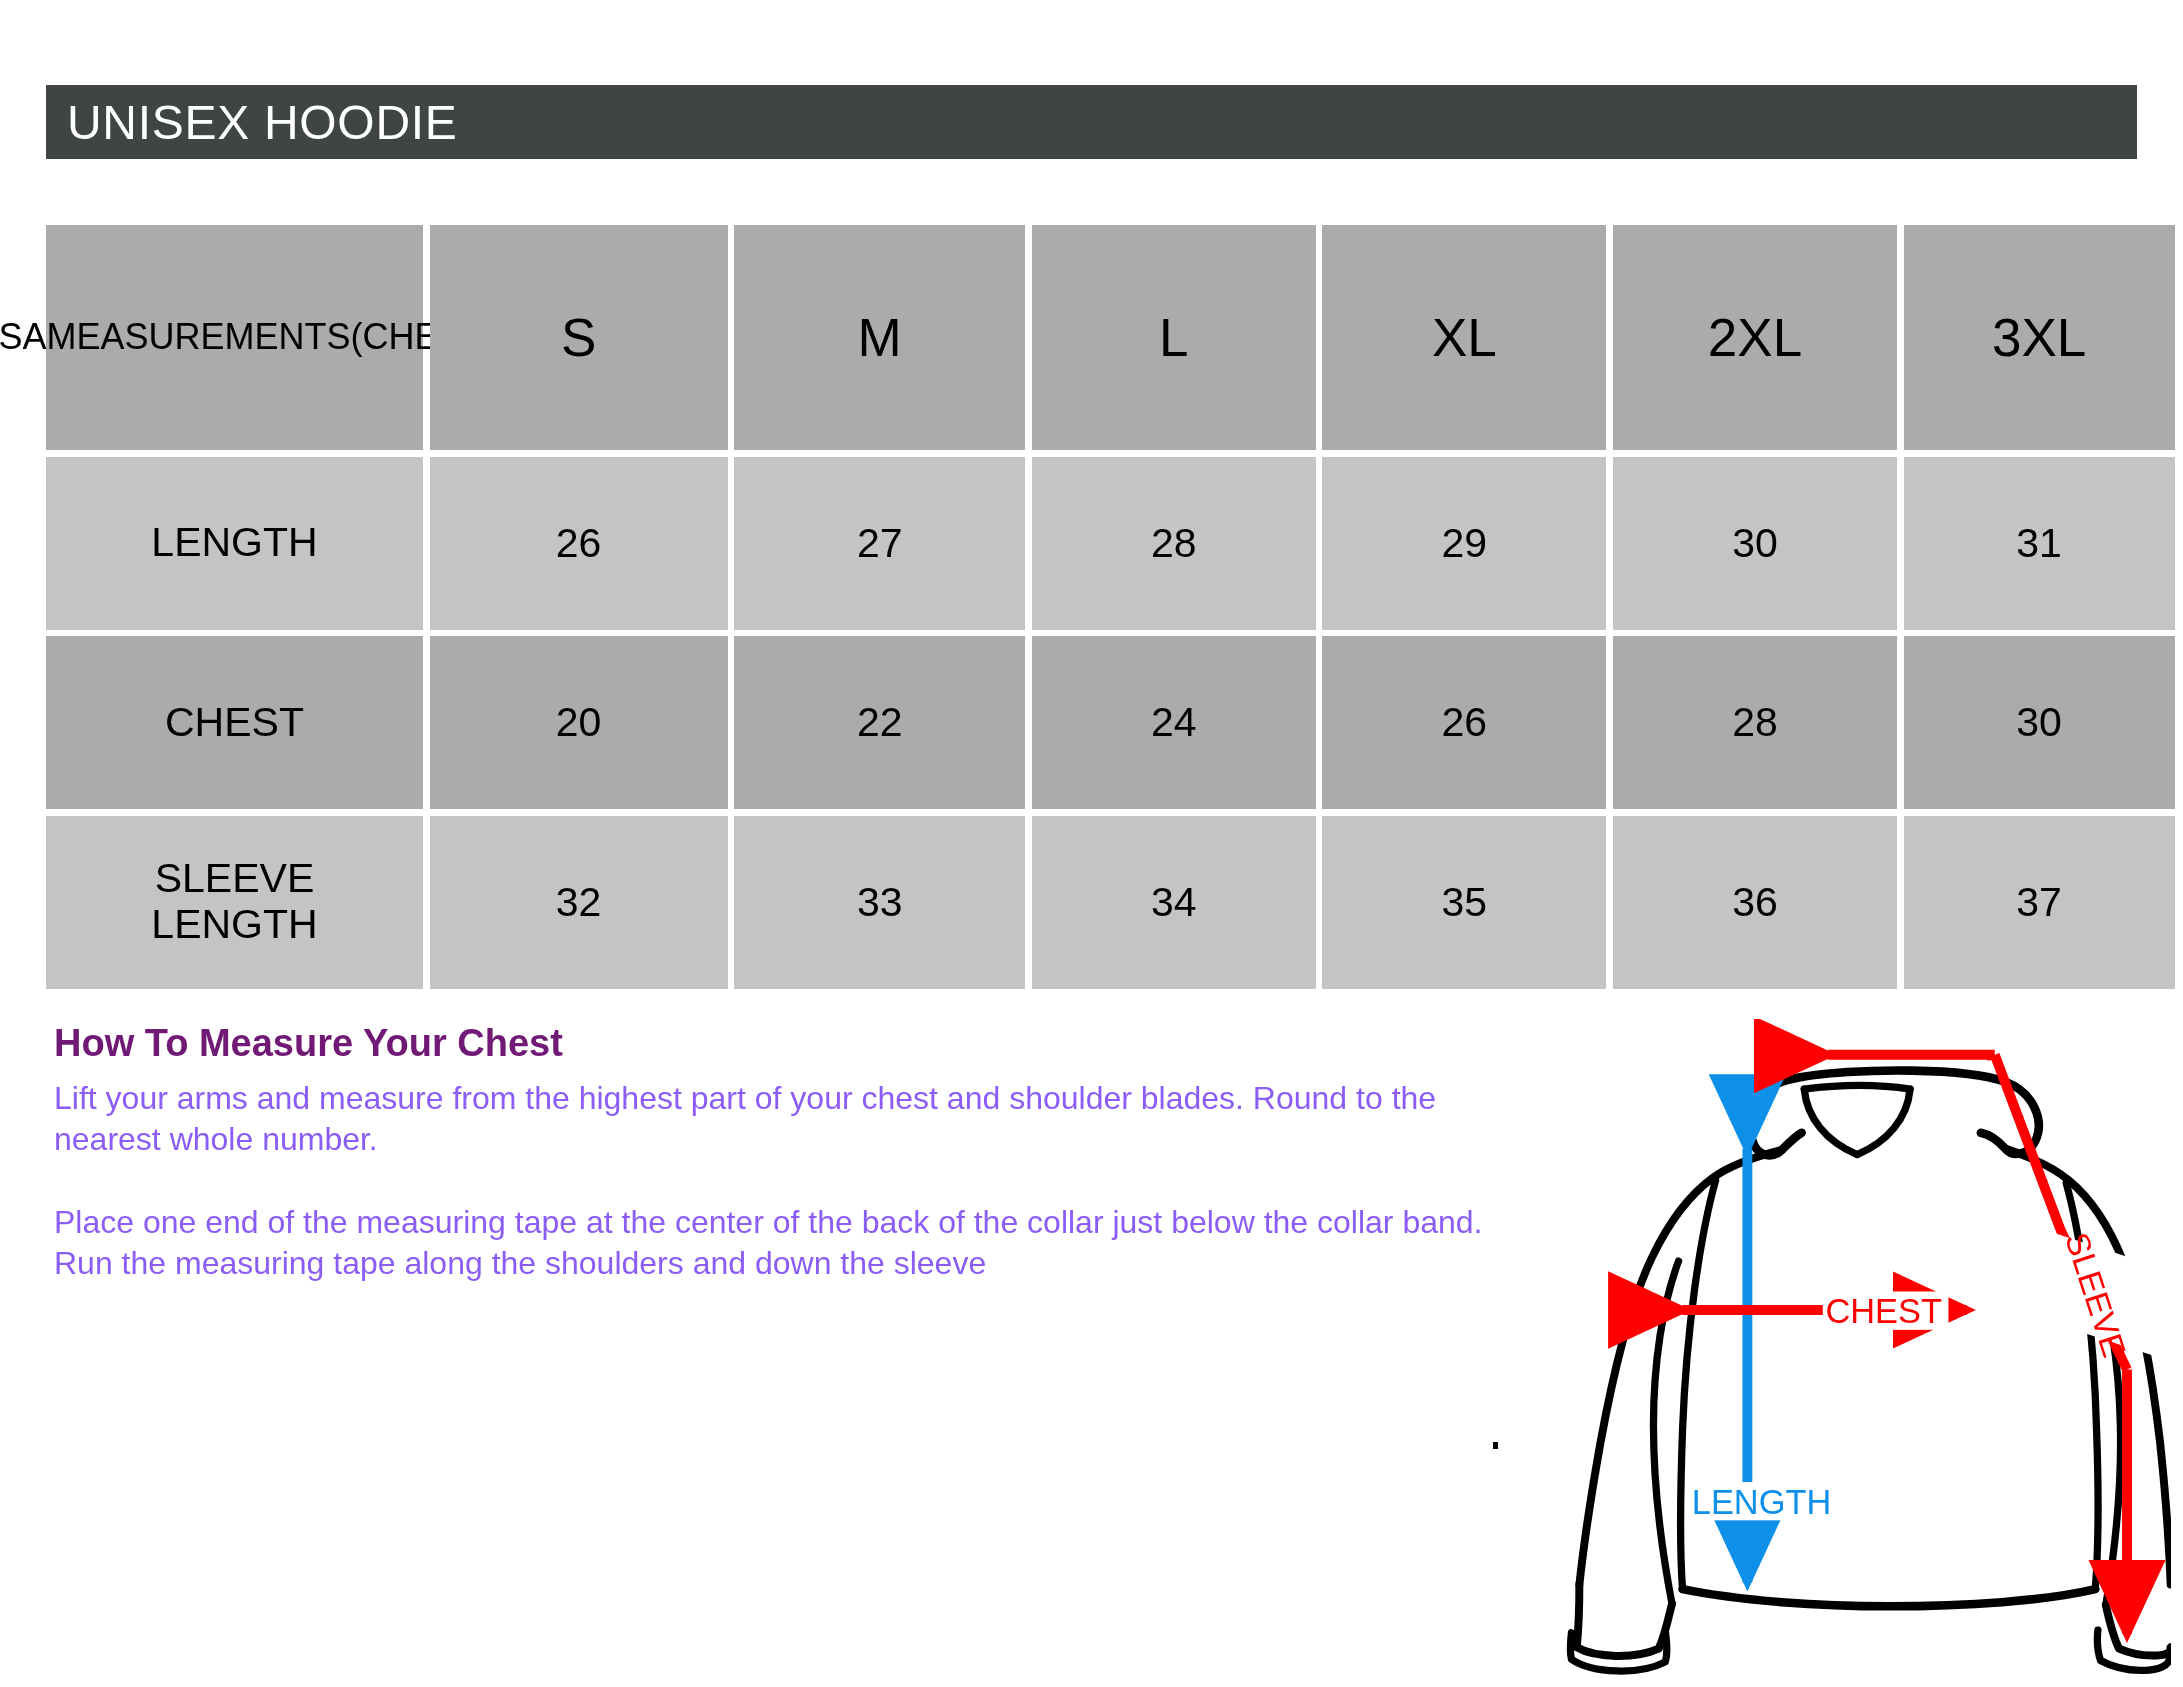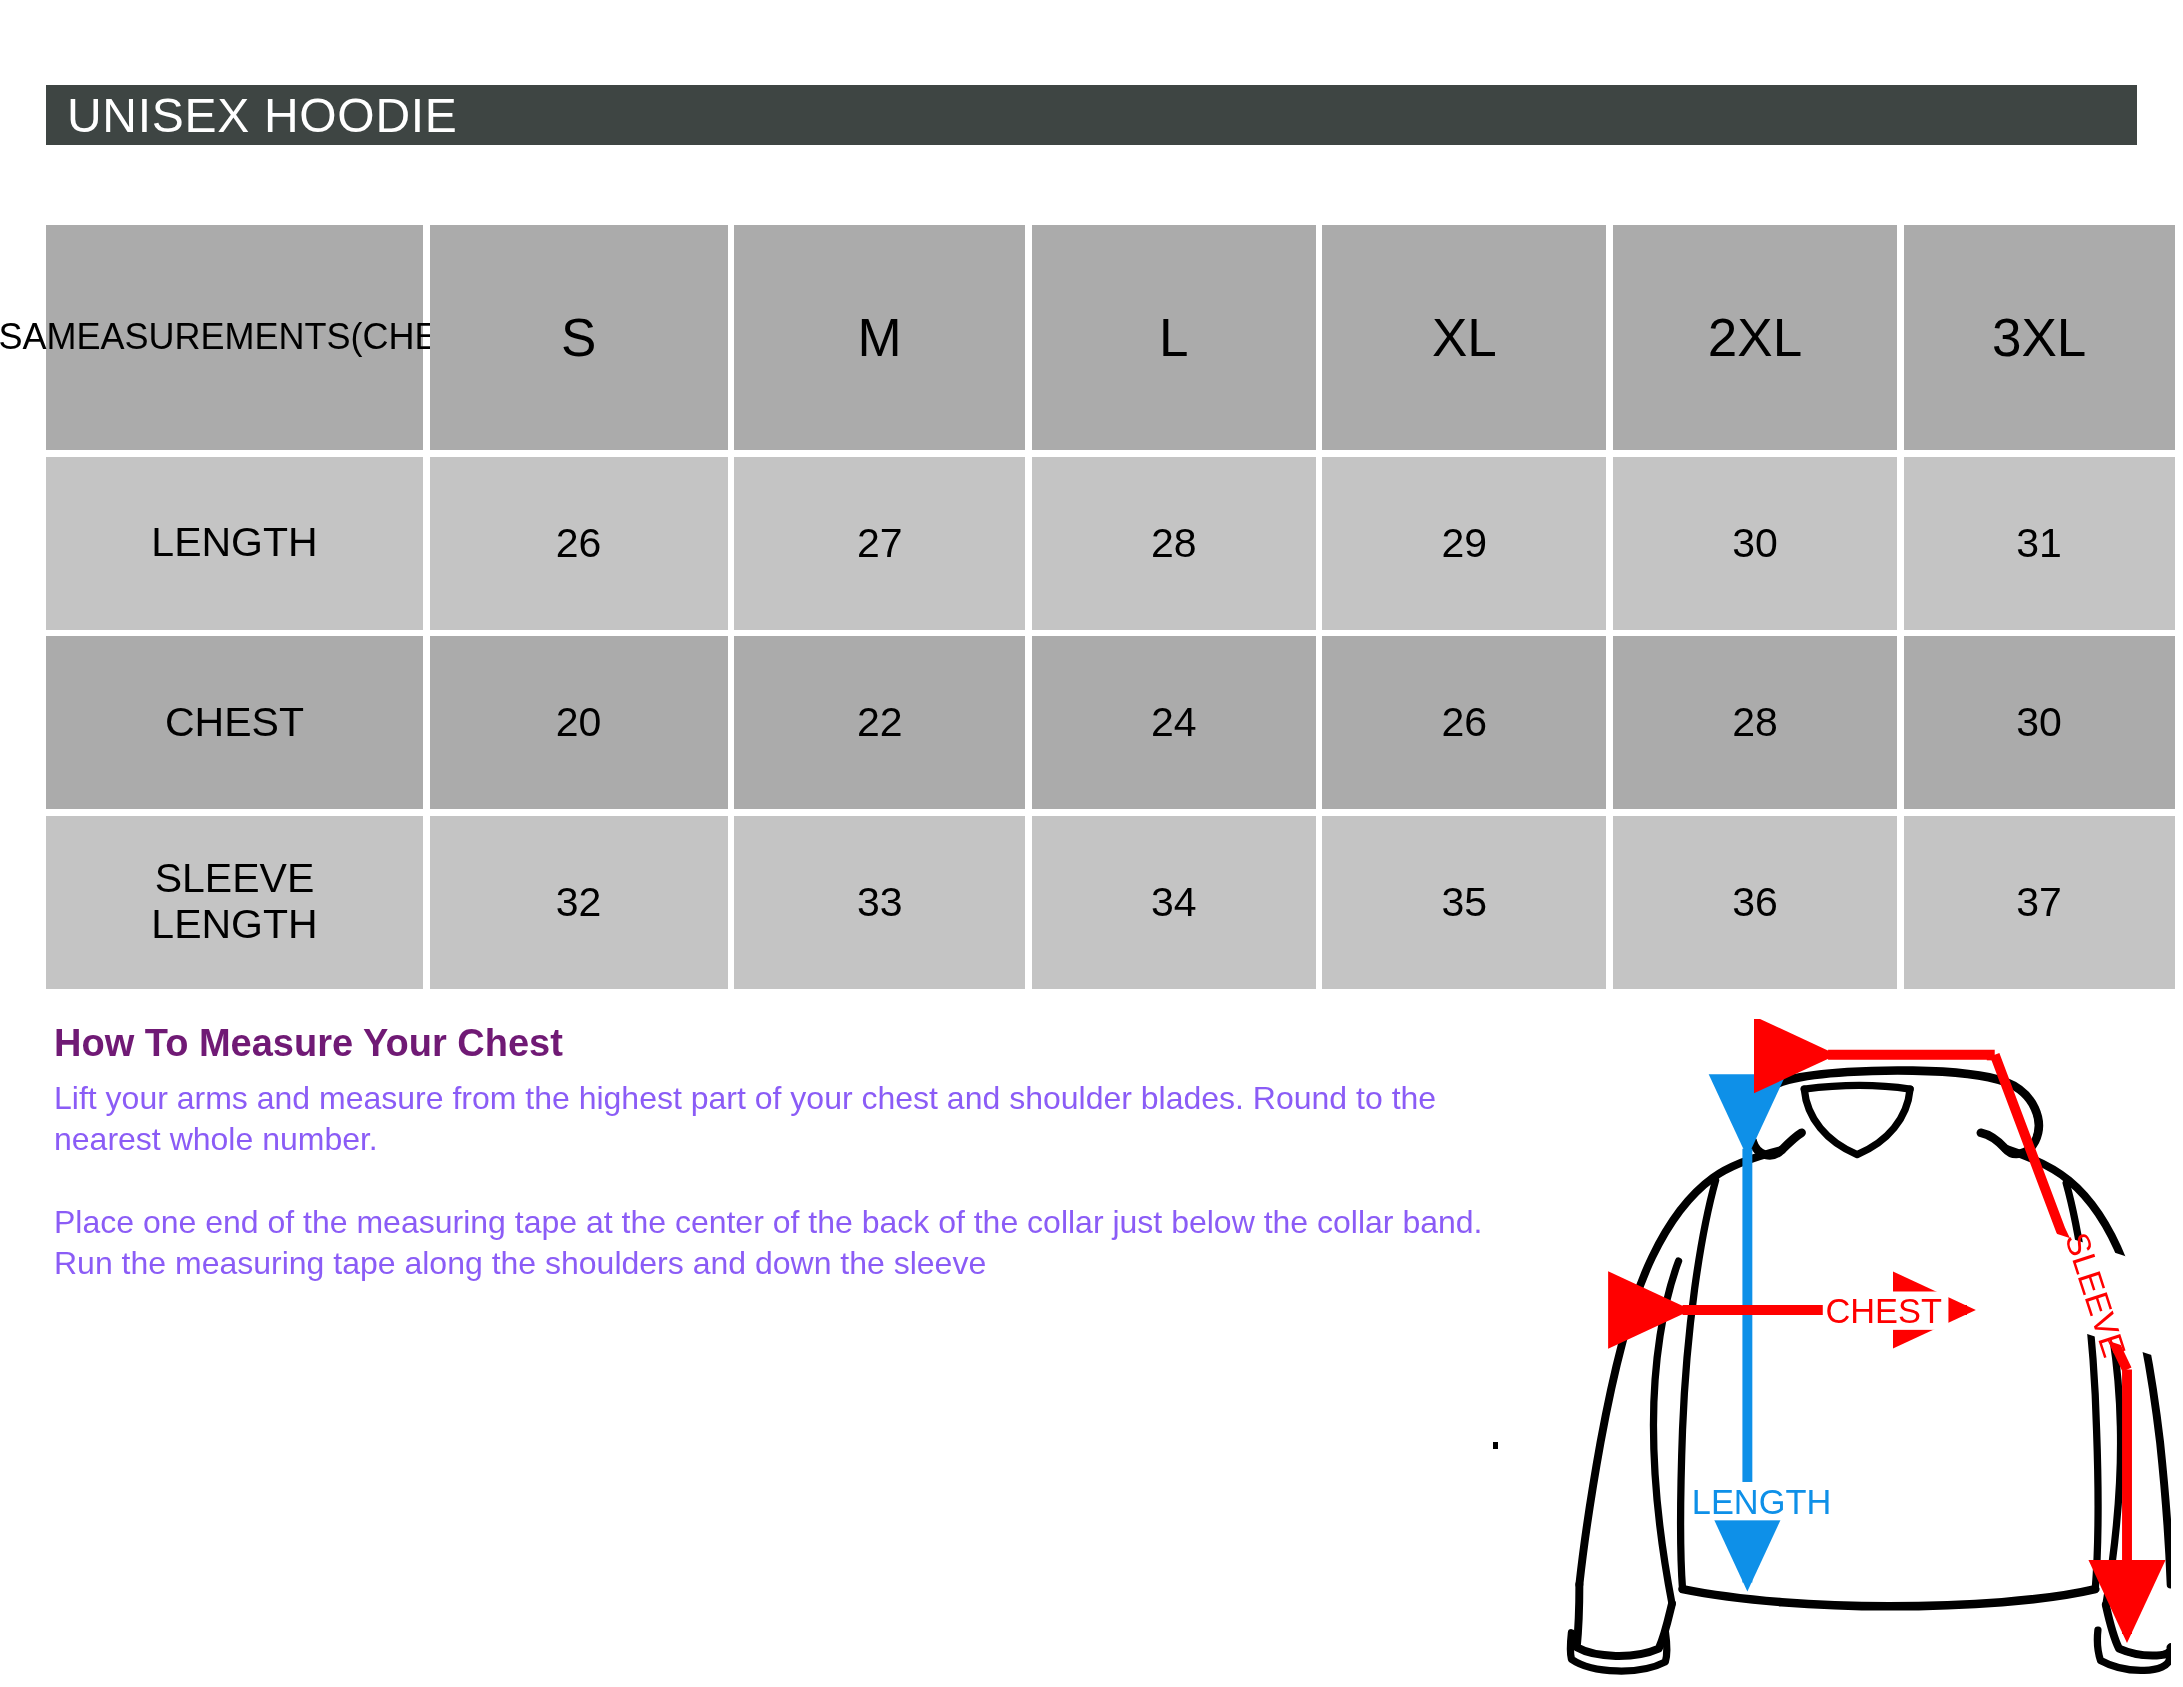--- a/index.html
+++ b/index.html
@@ -14,21 +14,21 @@
     overflow: hidden;
     position: relative;
   }
 
   
   .title-bar {
     position: absolute;
     left: 46px;
     top: 85px;
     width: 2091px;
-    height: 60px;
+    height: 74px;
     background: #3e4543;
     display: flex;
     align-items: center;
   }
   .title-bar .title-text {
     color: #ffffff;
     font-size: 48px;
     letter-spacing: 0.7px;
     padding-left: 21px;
     font-weight: 400;

